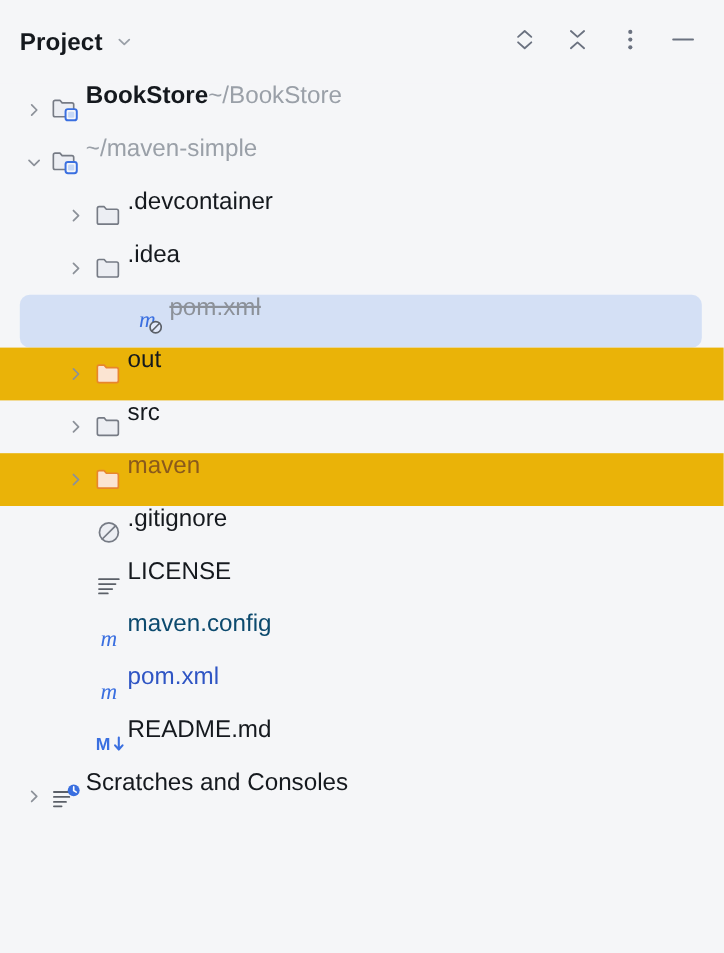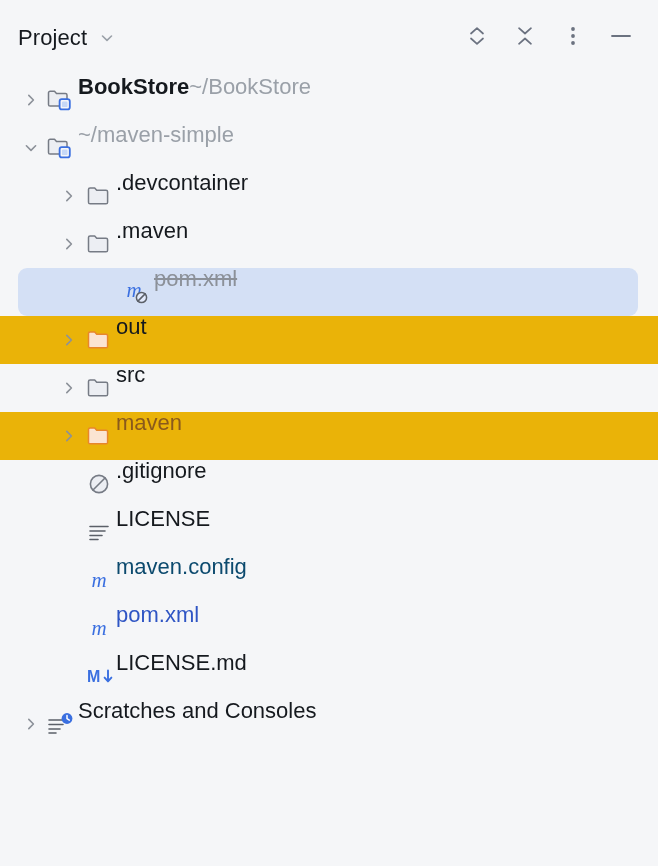--- a/index.html
+++ b/index.html
@@ -19,21 +19,21 @@
   .tool-header {
     height: 76px;
     display: flex;
     align-items: center;
     padding: 0 22px 0 18px;
     background: #f5f6f8;
     box-sizing: border-box;
   }
   .tool-title {
     font-size: 22px;
-    font-weight: normal;
+    font-weight: bold;
     color: #15191e;
     letter-spacing: 0.1px;
   }
   .title-chevron {
     margin-left: 11px;
     display: flex;
     align-items: center;
     cursor: pointer;
   }
   .header-spacer { flex: 1 1 auto; }
@@ -220,21 +220,21 @@
       <div class="arrow">
         <svg width="16" height="16" viewBox="0 0 16 16" aria-hidden="true">
           <path d="M5.8 3.4 L10.4 8 L5.8 12.6" fill="none" stroke="#8c9199" stroke-width="1.6" stroke-linecap="round" stroke-linejoin="round"></path>
         </svg>
       </div>
       <div class="icon-cell">
         <svg width="28" height="28" viewBox="0 0 28 28" aria-hidden="true">
           <path d="M3.5 7.5a1.6 1.6 0 0 1 1.6-1.6h4.6l2 2.3h9.3a1.6 1.6 0 0 1 1.6 1.6v10.4a1.6 1.6 0 0 1-1.6 1.6H5.1a1.6 1.6 0 0 1-1.6-1.6z" fill="#eceef3" stroke="#767b85" stroke-width="1.5" stroke-linejoin="round"></path>
         </svg>
       </div>
-      <span class="label ">.maven</span>
+      <span class="label ">.idea</span>
     </div>
     <div class="tree-row selected">
       <div class="indent" style="width: 94px;"></div>
       <div class="arrow empty"></div>
       <div class="icon-cell">
         <svg width="30" height="30" viewBox="0 0 30 30" aria-hidden="true">
           <text x="12" y="20" text-anchor="middle" font-family="Liberation Serif, serif" font-style="italic" font-size="21" fill="#3a6fe0">m</text>
           <circle cx="19.5" cy="20.5" r="5.1" fill="#e3eafb" stroke="#5b6068" stroke-width="1.5"></circle>
           <path d="M15.9 24.1 L23.1 16.9" stroke="#5b6068" stroke-width="1.5" stroke-linecap="round"></path>
         </svg>
@@ -326,21 +326,21 @@
     </div>
     <div class="tree-row">
       <div class="indent" style="width: 56px;"></div>
       <div class="arrow empty"></div>
       <div class="icon-cell">
         <svg width="30" height="28" viewBox="0 0 30 28" aria-hidden="true">
           <text x="3" y="20" font-family="Liberation Sans, sans-serif" font-weight="bold" font-size="16" fill="#3a6fe0">M</text>
           <path d="M24 8.5 V19 M20.6 15.6 L24 19.4 L27.4 15.6" fill="none" stroke="#3a6fe0" stroke-width="1.9" stroke-linecap="round" stroke-linejoin="round"></path>
         </svg>
       </div>
-      <span class="label ">LICENSE.md</span>
+      <span class="label ">README.md</span>
     </div>
     <div class="tree-row">
       <div class="indent" style="width: 18px;"></div>
       <div class="arrow">
         <svg width="16" height="16" viewBox="0 0 16 16" aria-hidden="true">
           <path d="M5.8 3.4 L10.4 8 L5.8 12.6" fill="none" stroke="#8c9199" stroke-width="1.6" stroke-linecap="round" stroke-linejoin="round"></path>
         </svg>
       </div>
       <div class="icon-cell">
         <svg width="30" height="28" viewBox="0 0 30 28" aria-hidden="true">

